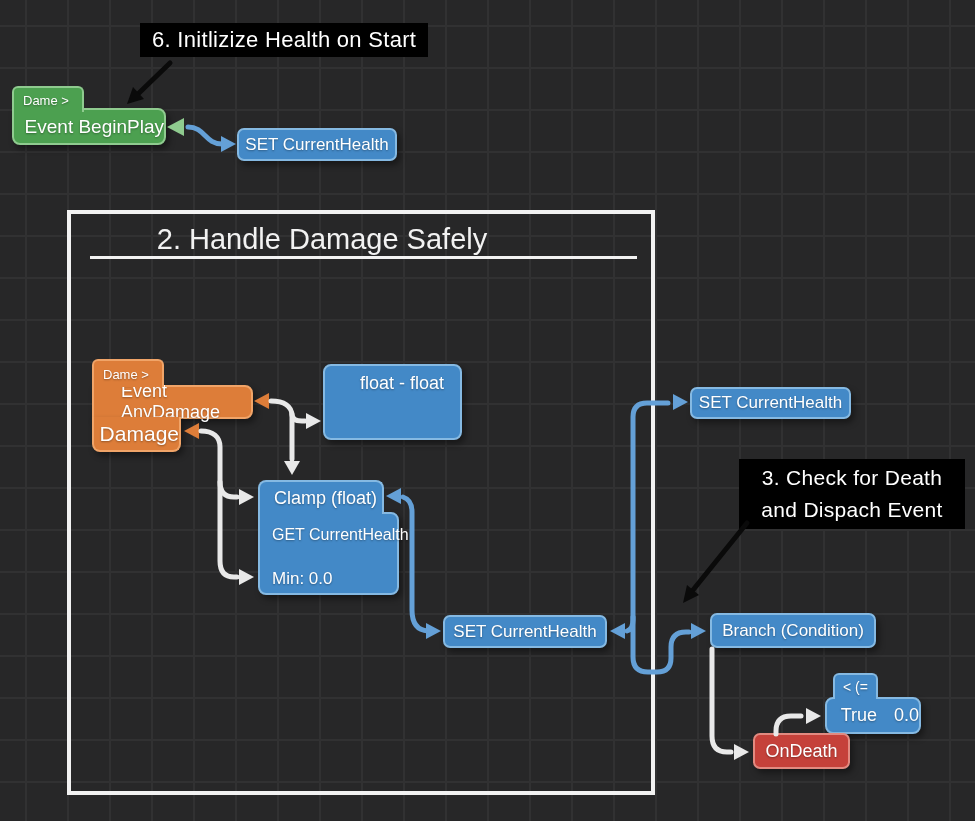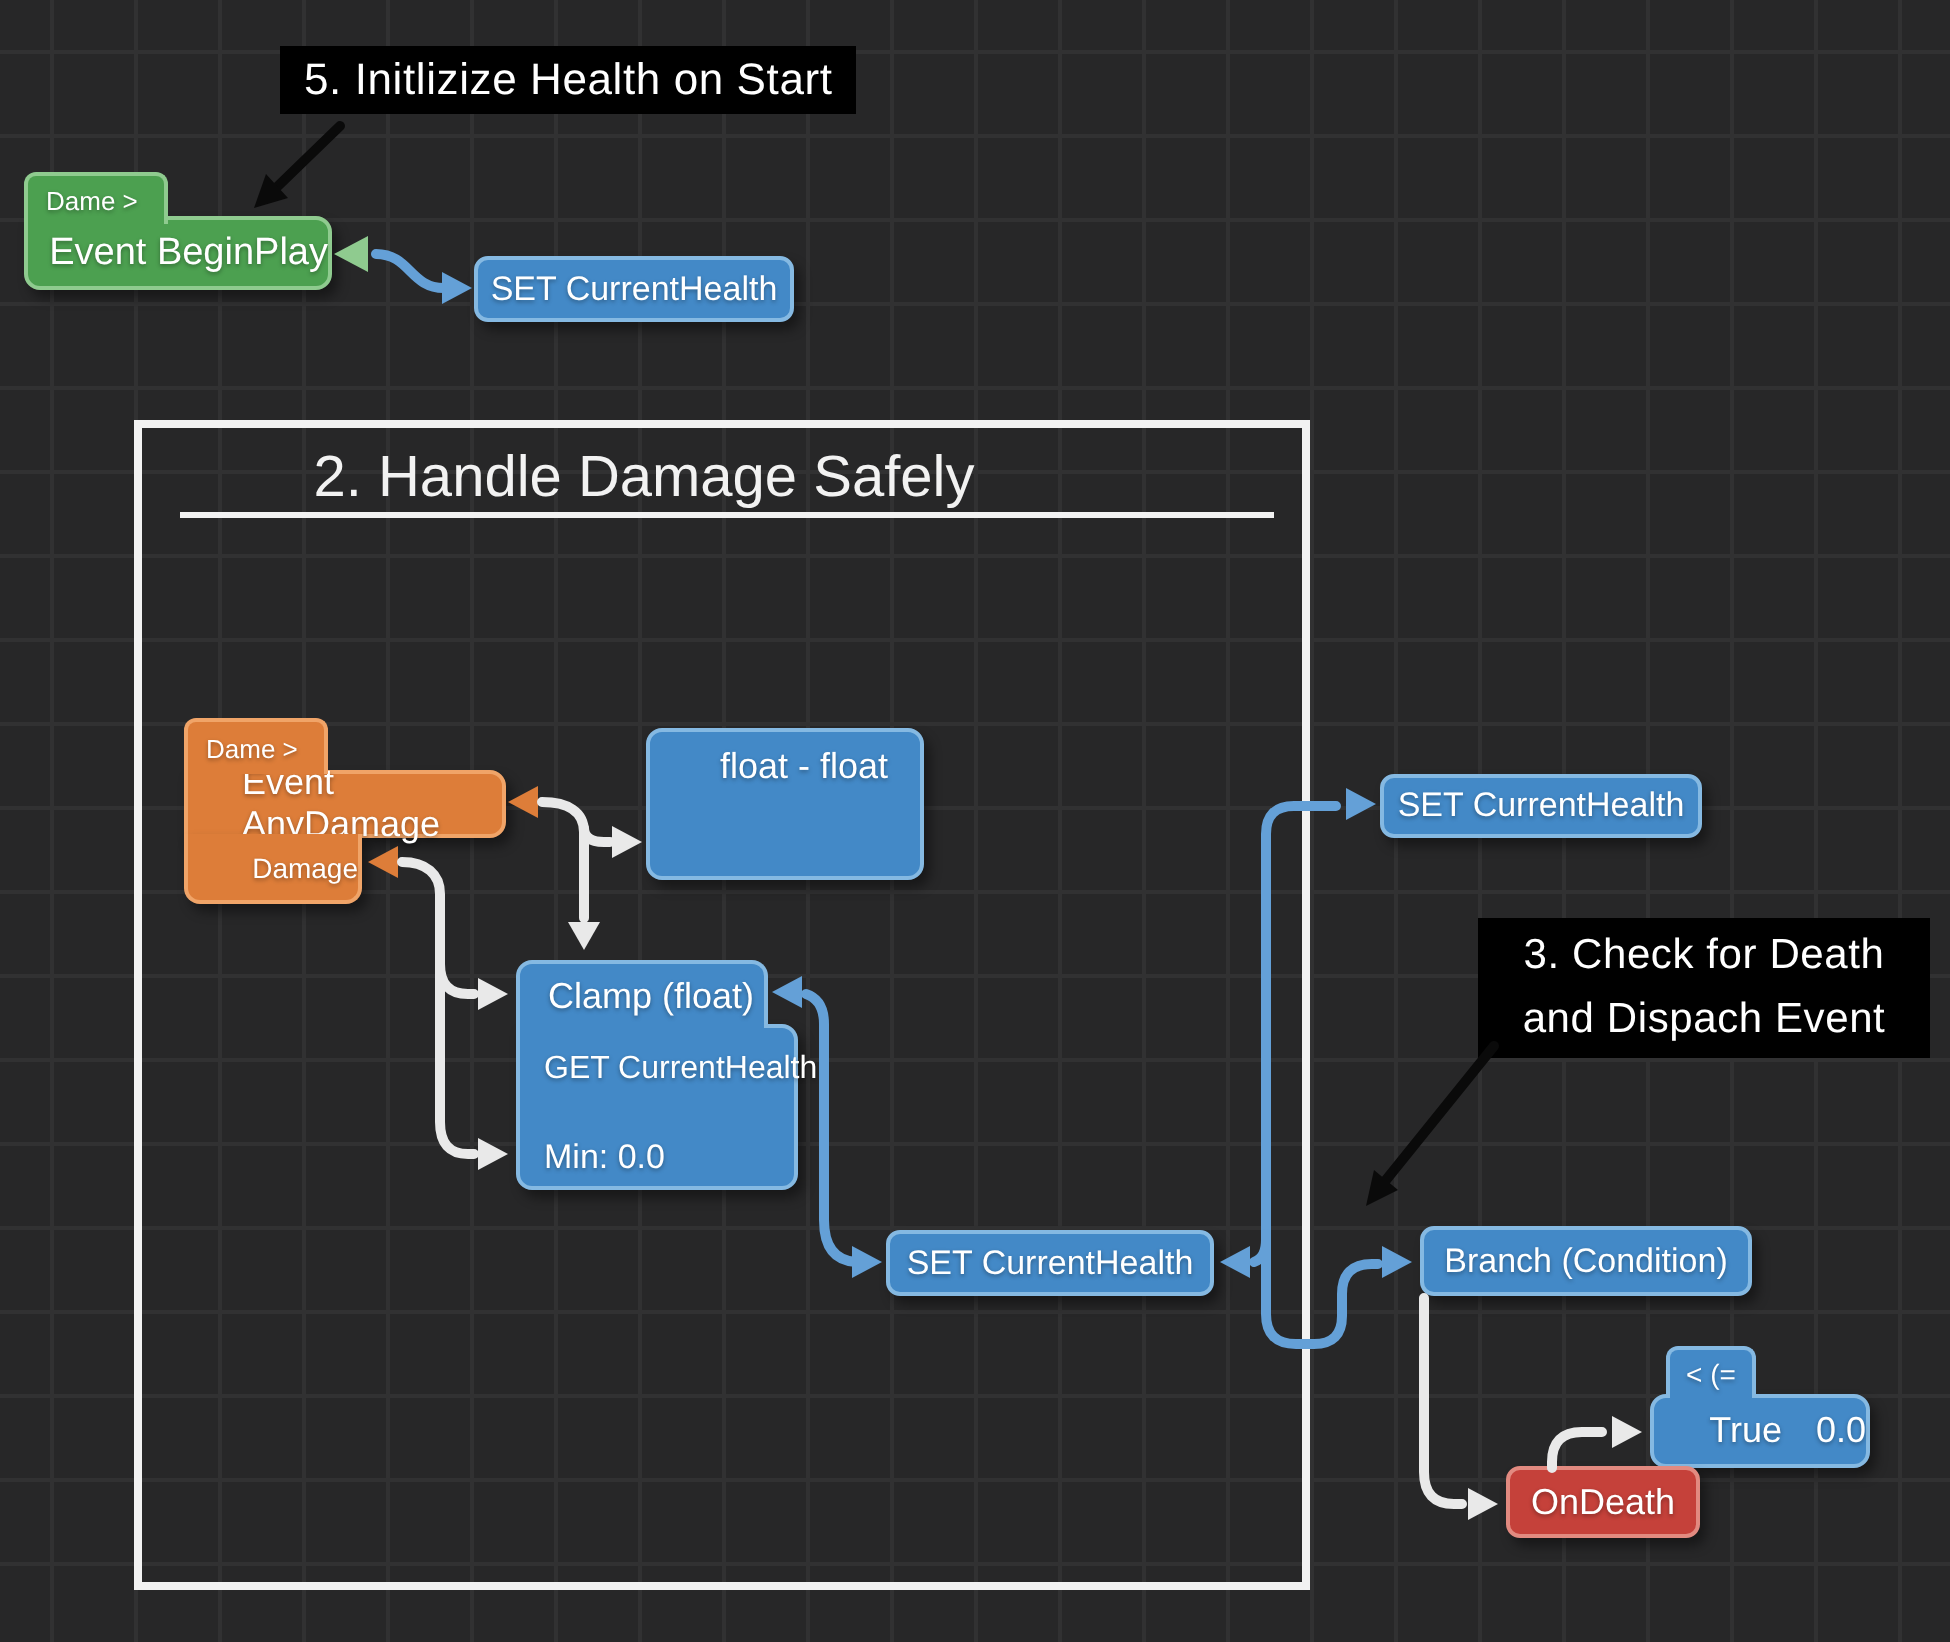--- a/index.html
+++ b/index.html
@@ -41,21 +41,21 @@
   .ah-orange{fill:var(--node-orange,#dd7d39);}
   .black-arrow{stroke:#0a0a0a;stroke-width:5;fill:none;stroke-linecap:round;}
   .black-head{fill:#0a0a0a;}
 </style>
 </head>
 <body>
 
 <div id="canvas">
 
   <div class="abs note" style="left:140px;top:23px;height:34px;padding:0 12px;">
-    <span>5. Initlizize Health on Start</span>
+    <span>6. Initlizize Health on Start</span>
   </div>
 
   <div class="abs comment-box" style="left:67px;top:210px;width:588px;height:585px;"></div>
   <div class="abs comment-title" style="left:92px;top:223px;width:460px;">2. Handle Damage Safely</div>
   <div class="abs comment-underline" style="left:90px;top:256px;width:547px;"></div>
 
   <div class="abs note" style="left:739px;top:459px;width:226px;height:70px;flex-direction:column;line-height:32px;font-size:21px;">
     <span>3. Check for Death</span>
     <span>and Dispach Event</span>
   </div>
@@ -70,21 +70,21 @@
   <div class="abs node body blue ctr" style="left:237px;top:128px;width:160px;height:33px;border-radius:7px;font-size:17px;">
     <span>SET CurrentHealth</span>
   </div>
 
   <div class="abs node tab orange" style="left:92px;top:359px;width:72px;height:28px;font-size:13px;padding-left:9px;">
     <span>Dame &gt;</span>
   </div>
   <div class="abs node body orange" style="left:92px;top:385px;width:161px;height:34px;border-radius:0 8px 8px 0;font-size:18px;padding-left:27px;">
     <span>Event AnyDamage</span>
   </div>
-  <div class="abs node body orange" style="left:92px;top:417px;width:89px;height:35px;border-top:none;border-radius:0 0 8px 8px;font-size:14px;padding-left:12px;">
+  <div class="abs node body orange" style="left:92px;top:417px;width:89px;height:35px;border-top:none;border-radius:0 0 8px 8px;font-size:21px;padding-left:12px;">
     <span>Damage</span>
   </div>
 
   <div class="abs node body blue" style="left:323px;top:364px;width:139px;height:76px;border-radius:8px;">
     <span class="abs" style="left:14px;top:7px;font-size:18px;margin-left:21px;">float - float</span>
   </div>
 
   <div class="abs node tab blue" style="left:258px;top:480px;width:126px;height:34px;border-radius:8px 8px 0 0;font-size:18px;padding-left:14px;">
     <span>Clamp (float)</span>
   </div>
@@ -101,21 +101,21 @@
     <span>SET CurrentHealth</span>
   </div>
 
   <div class="abs node body blue ctr" style="left:710px;top:613px;width:166px;height:35px;border-radius:7px;font-size:17px;">
     <span>Branch (Condition)</span>
   </div>
 
   <div class="abs node tab blue ctr" style="left:833px;top:673px;width:45px;height:26px;font-size:14px;">
     <span>&lt; (=</span>
   </div>
-  <div class="abs node body blue" style="left:825px;top:697px;width:110px;height:37px;border-radius:8px;font-size:18px;padding-left:32px;gap:17px;">
+  <div class="abs node body blue" style="left:825px;top:697px;width:96px;height:37px;border-radius:8px;font-size:18px;padding-left:32px;gap:17px;">
     <span>True</span>
     <span>0.0</span>
   </div>
 
   <div class="abs node body red ctr" style="left:753px;top:733px;width:97px;height:36px;border-radius:7px;font-size:18px;">
     <span>OnDeath</span>
   </div>
 
   <svg class="wires" width="975" height="821">
 

